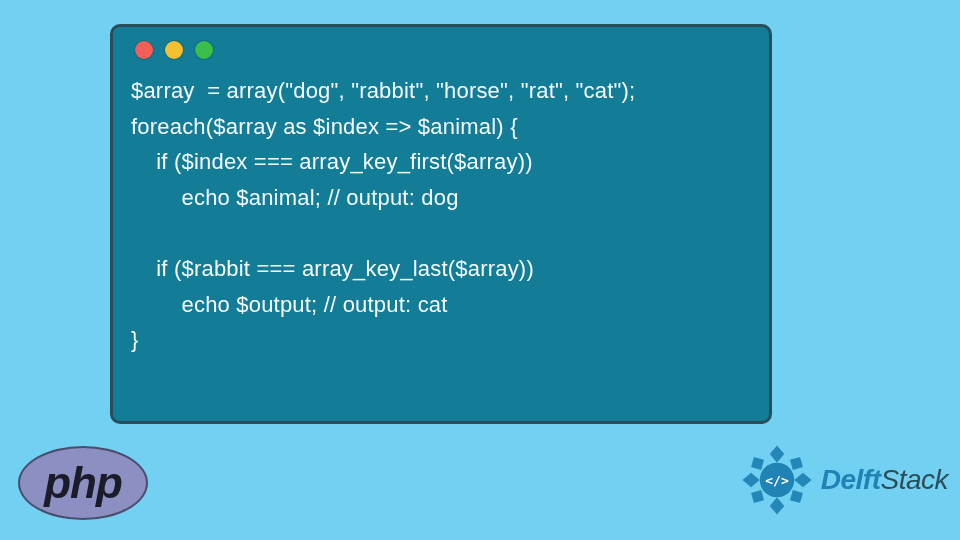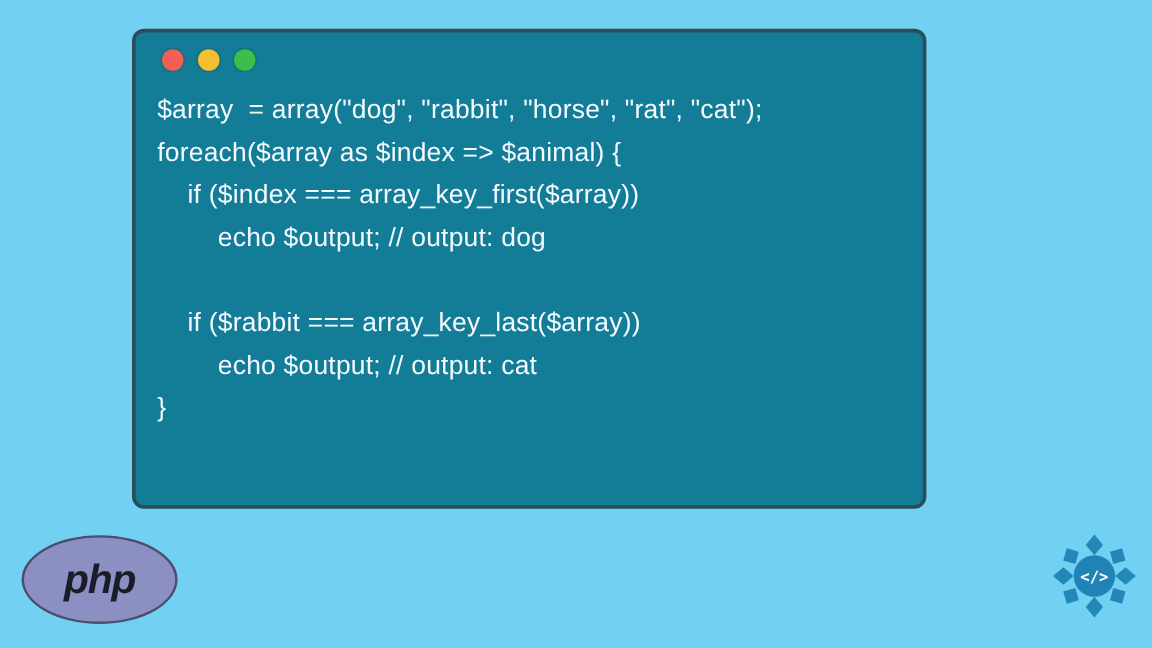--- a/index.html
+++ b/index.html
@@ -53,21 +53,21 @@
     background: #8b8fc1;
     border-radius: 50% / 50%;
     border: 2px solid #4b4d6c;
     display: flex;
     align-items: center;
     justify-content: center;
   }
   .php-logo span {
     color: #1b1b2a;
     font-weight: 900;
-    font-size: 34px;
+    font-size: 44px;
     letter-spacing: -1px;
     font-style: italic;
     font-family: Arial, sans-serif;
   }
   .delft {
     position: absolute;
     right: 12px;
     bottom: 24px;
     display: flex;
     align-items: center;
@@ -91,21 +91,21 @@
 
 <div class="code-card">
   <div class="traffic-lights">
     <div class="dot dot-red"></div>
     <div class="dot dot-yellow"></div>
     <div class="dot dot-green"></div>
   </div>
   <pre class="code"><span>$array  = array("dog", "rabbit", "horse", "rat", "cat");</span>
 <span>foreach($array as $index =&gt; $animal) {</span>
 <span>    if ($index === array_key_first($array))</span>
-<span>        echo $output; // output: dog</span>
+<span>        echo $animal; // output: dog</span>
 <span></span>
 <span>    if ($rabbit === array_key_last($array))</span>
 <span>        echo $output; // output: cat</span>
 <span>}</span></pre>
 </div>
 
 <div class="php-logo">
   <span>php</span>
 </div>
 
@@ -119,13 +119,14 @@
         <polygon points="98,50 86,40 74,50 86,60"></polygon>
         <polygon points="18,18 32,22 28,36 14,32"></polygon>
         <polygon points="82,18 68,22 72,36 86,32"></polygon>
         <polygon points="18,82 32,78 28,64 14,68"></polygon>
         <polygon points="82,82 68,78 72,64 86,68"></polygon>
       </g>
       <circle cx="50" cy="50" r="24" fill="#1f84b5"></circle>
       <text x="50" y="57" text-anchor="middle" font-size="18" font-family="monospace" fill="#ffffff" font-weight="bold">&lt;/&gt;</text>
     </svg>
   </div>
+  <div class="delft-text"><b>Delft</b><span>Stack</span></div>
 </div>
 
 </body></html>

